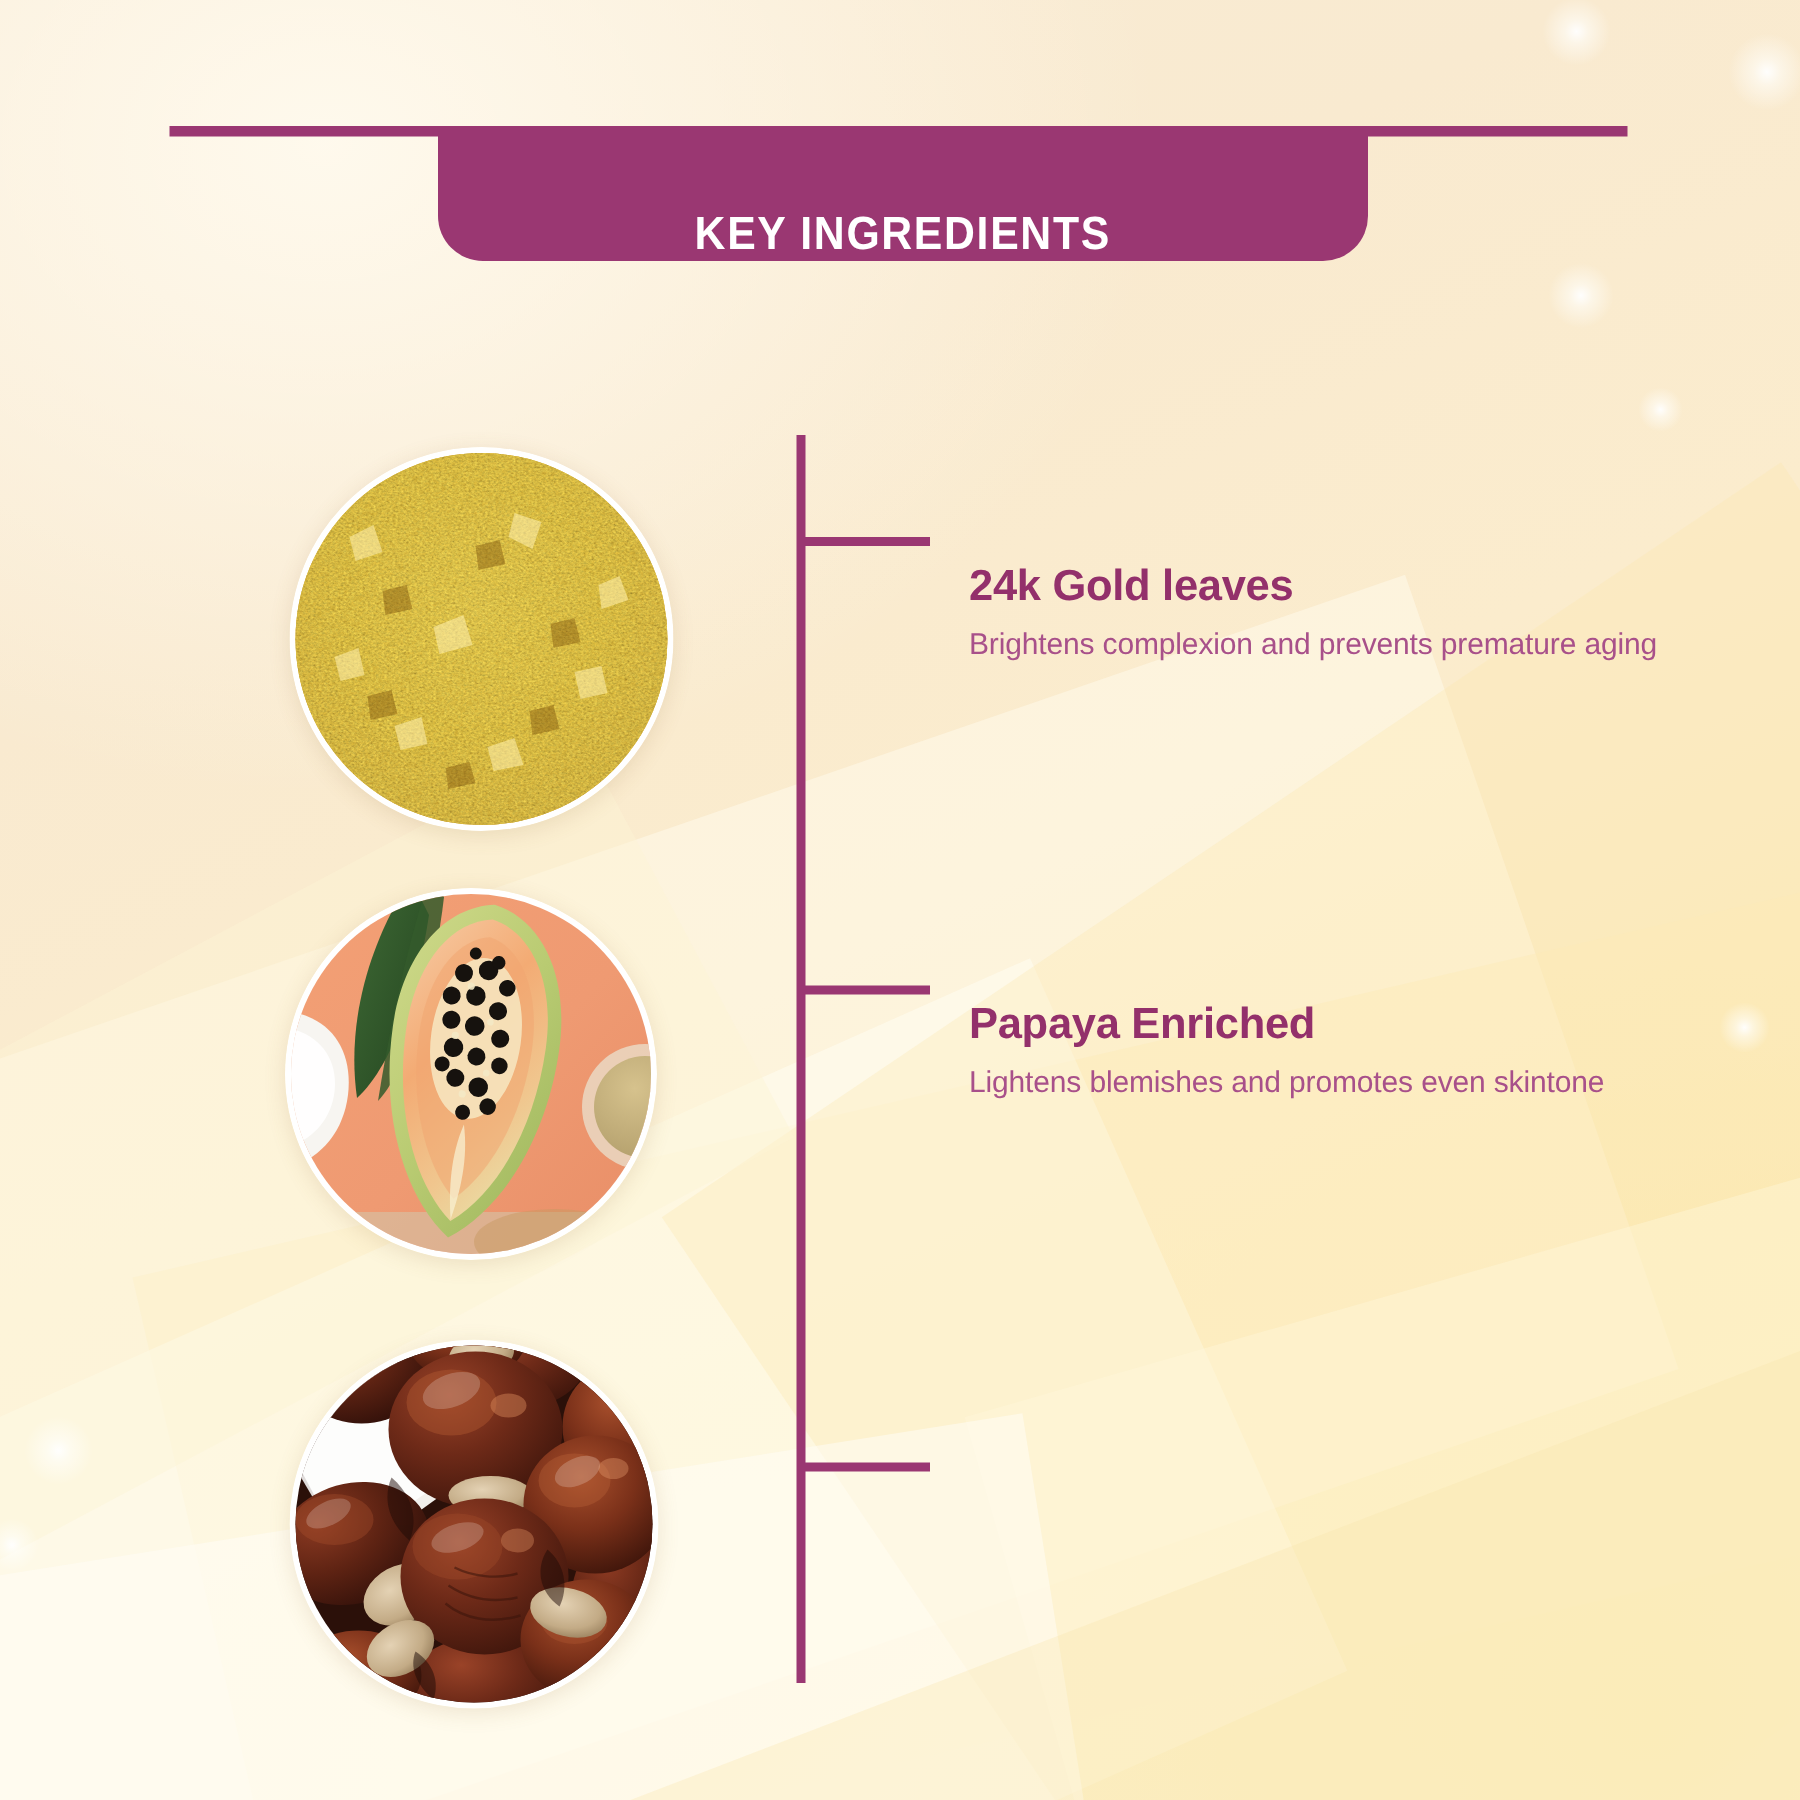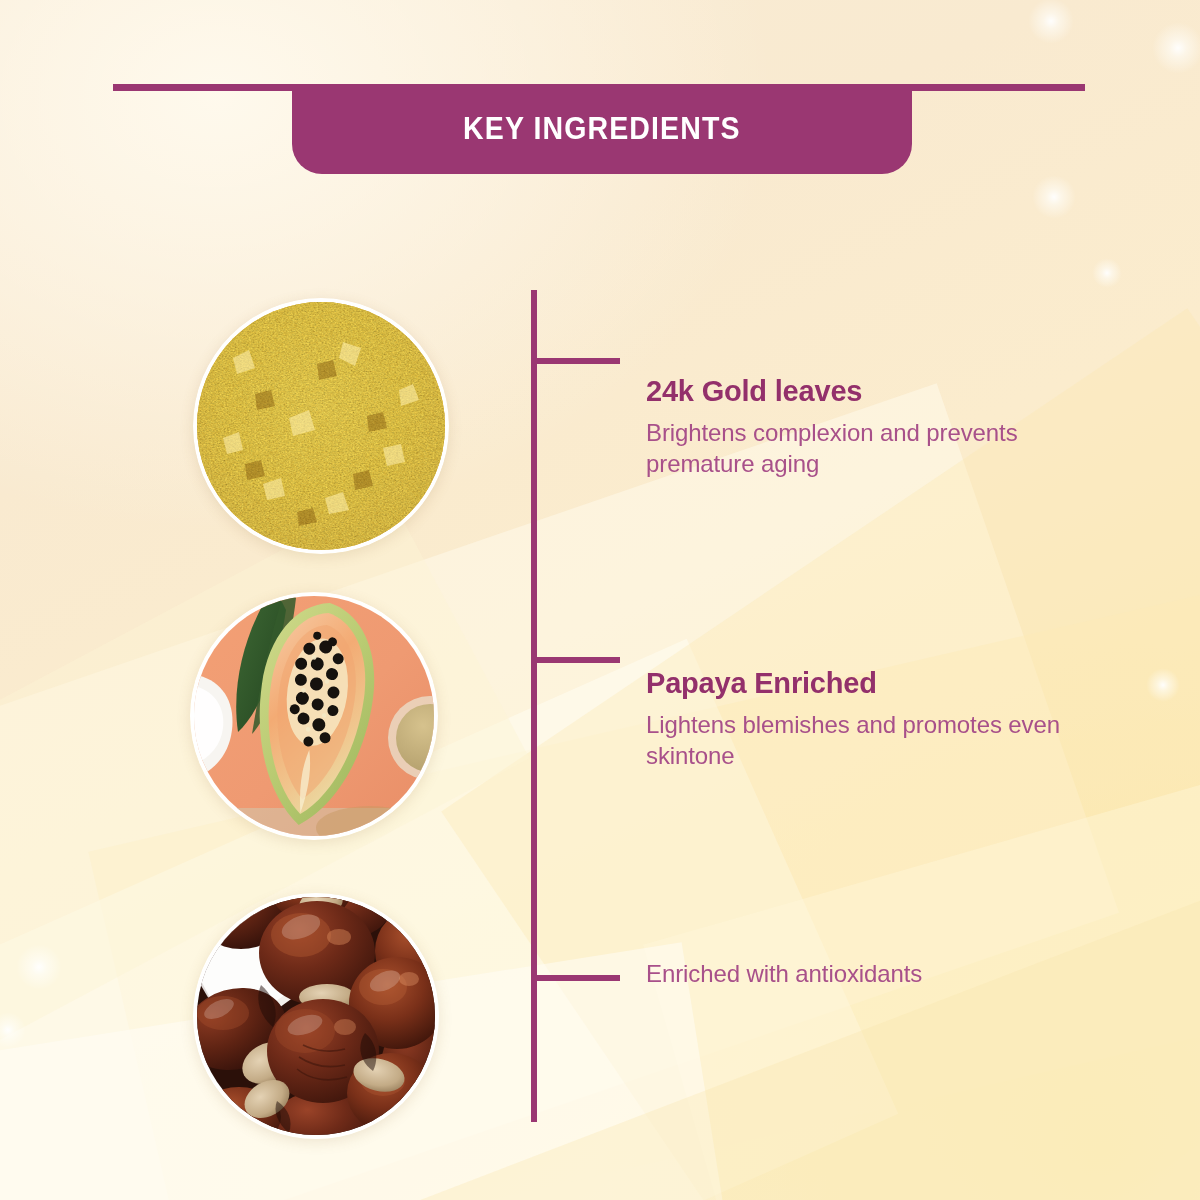--- a/index.html
+++ b/index.html
@@ -61,21 +61,21 @@
     position:absolute; left:113px; top:84px;
     width:972px; height:7px;
     background:#9a3772;
   }
 
   #header-banner {
     position:absolute; left:292px; top:84px;
     width:620px; height:90px;
     background:#9a3772;
     border-radius:0 0 30px 30px;
-    display:flex; align-items:center; justify-content:center;
+    display:flex; align-items:flex-end; justify-content:center;
   }
 
   #header-title {
     color:#ffffff;
     font-size:31px;
     font-weight:bold;
     letter-spacing:1.2px;
     transform:scaleX(0.92);
     white-space:nowrap;
   }
@@ -112,21 +112,21 @@
     font-size:29px;
     font-weight:bold;
     letter-spacing:-0.2px;
     margin-bottom:9px;
     white-space:nowrap;
     margin-top:27px;
   }
 
   .ing-desc {
     color:#a8508a;
-    font-size:24px;
+    font-size:20px;
     line-height:1.30;
     letter-spacing:-0.1px;
   }
 </style>
 </head>
 <body>
 
 <div id="page">
 
   <div class="facet f1"></div>
@@ -398,17 +398,16 @@
           <g fill="#1d0a06" opacity="0.5">
             <path d="M68,92 C82,104 86,120 80,134 C66,122 62,106 68,92 Z"></path>
             <path d="M172,140 C184,150 186,166 180,178 C166,168 164,152 172,140 Z"></path>
             <path d="M84,208 C96,216 100,228 96,240 C84,230 80,218 84,208 Z"></path>
           </g>
         </g>
       </svg>
     </div>
 
     <div class="textblock" style="left:646px;top:958px;">
-      <div class="ing-desc">Enriched with antioxidants</div>
     </div>
   </div>
 
 </div>
 
 </body></html>

